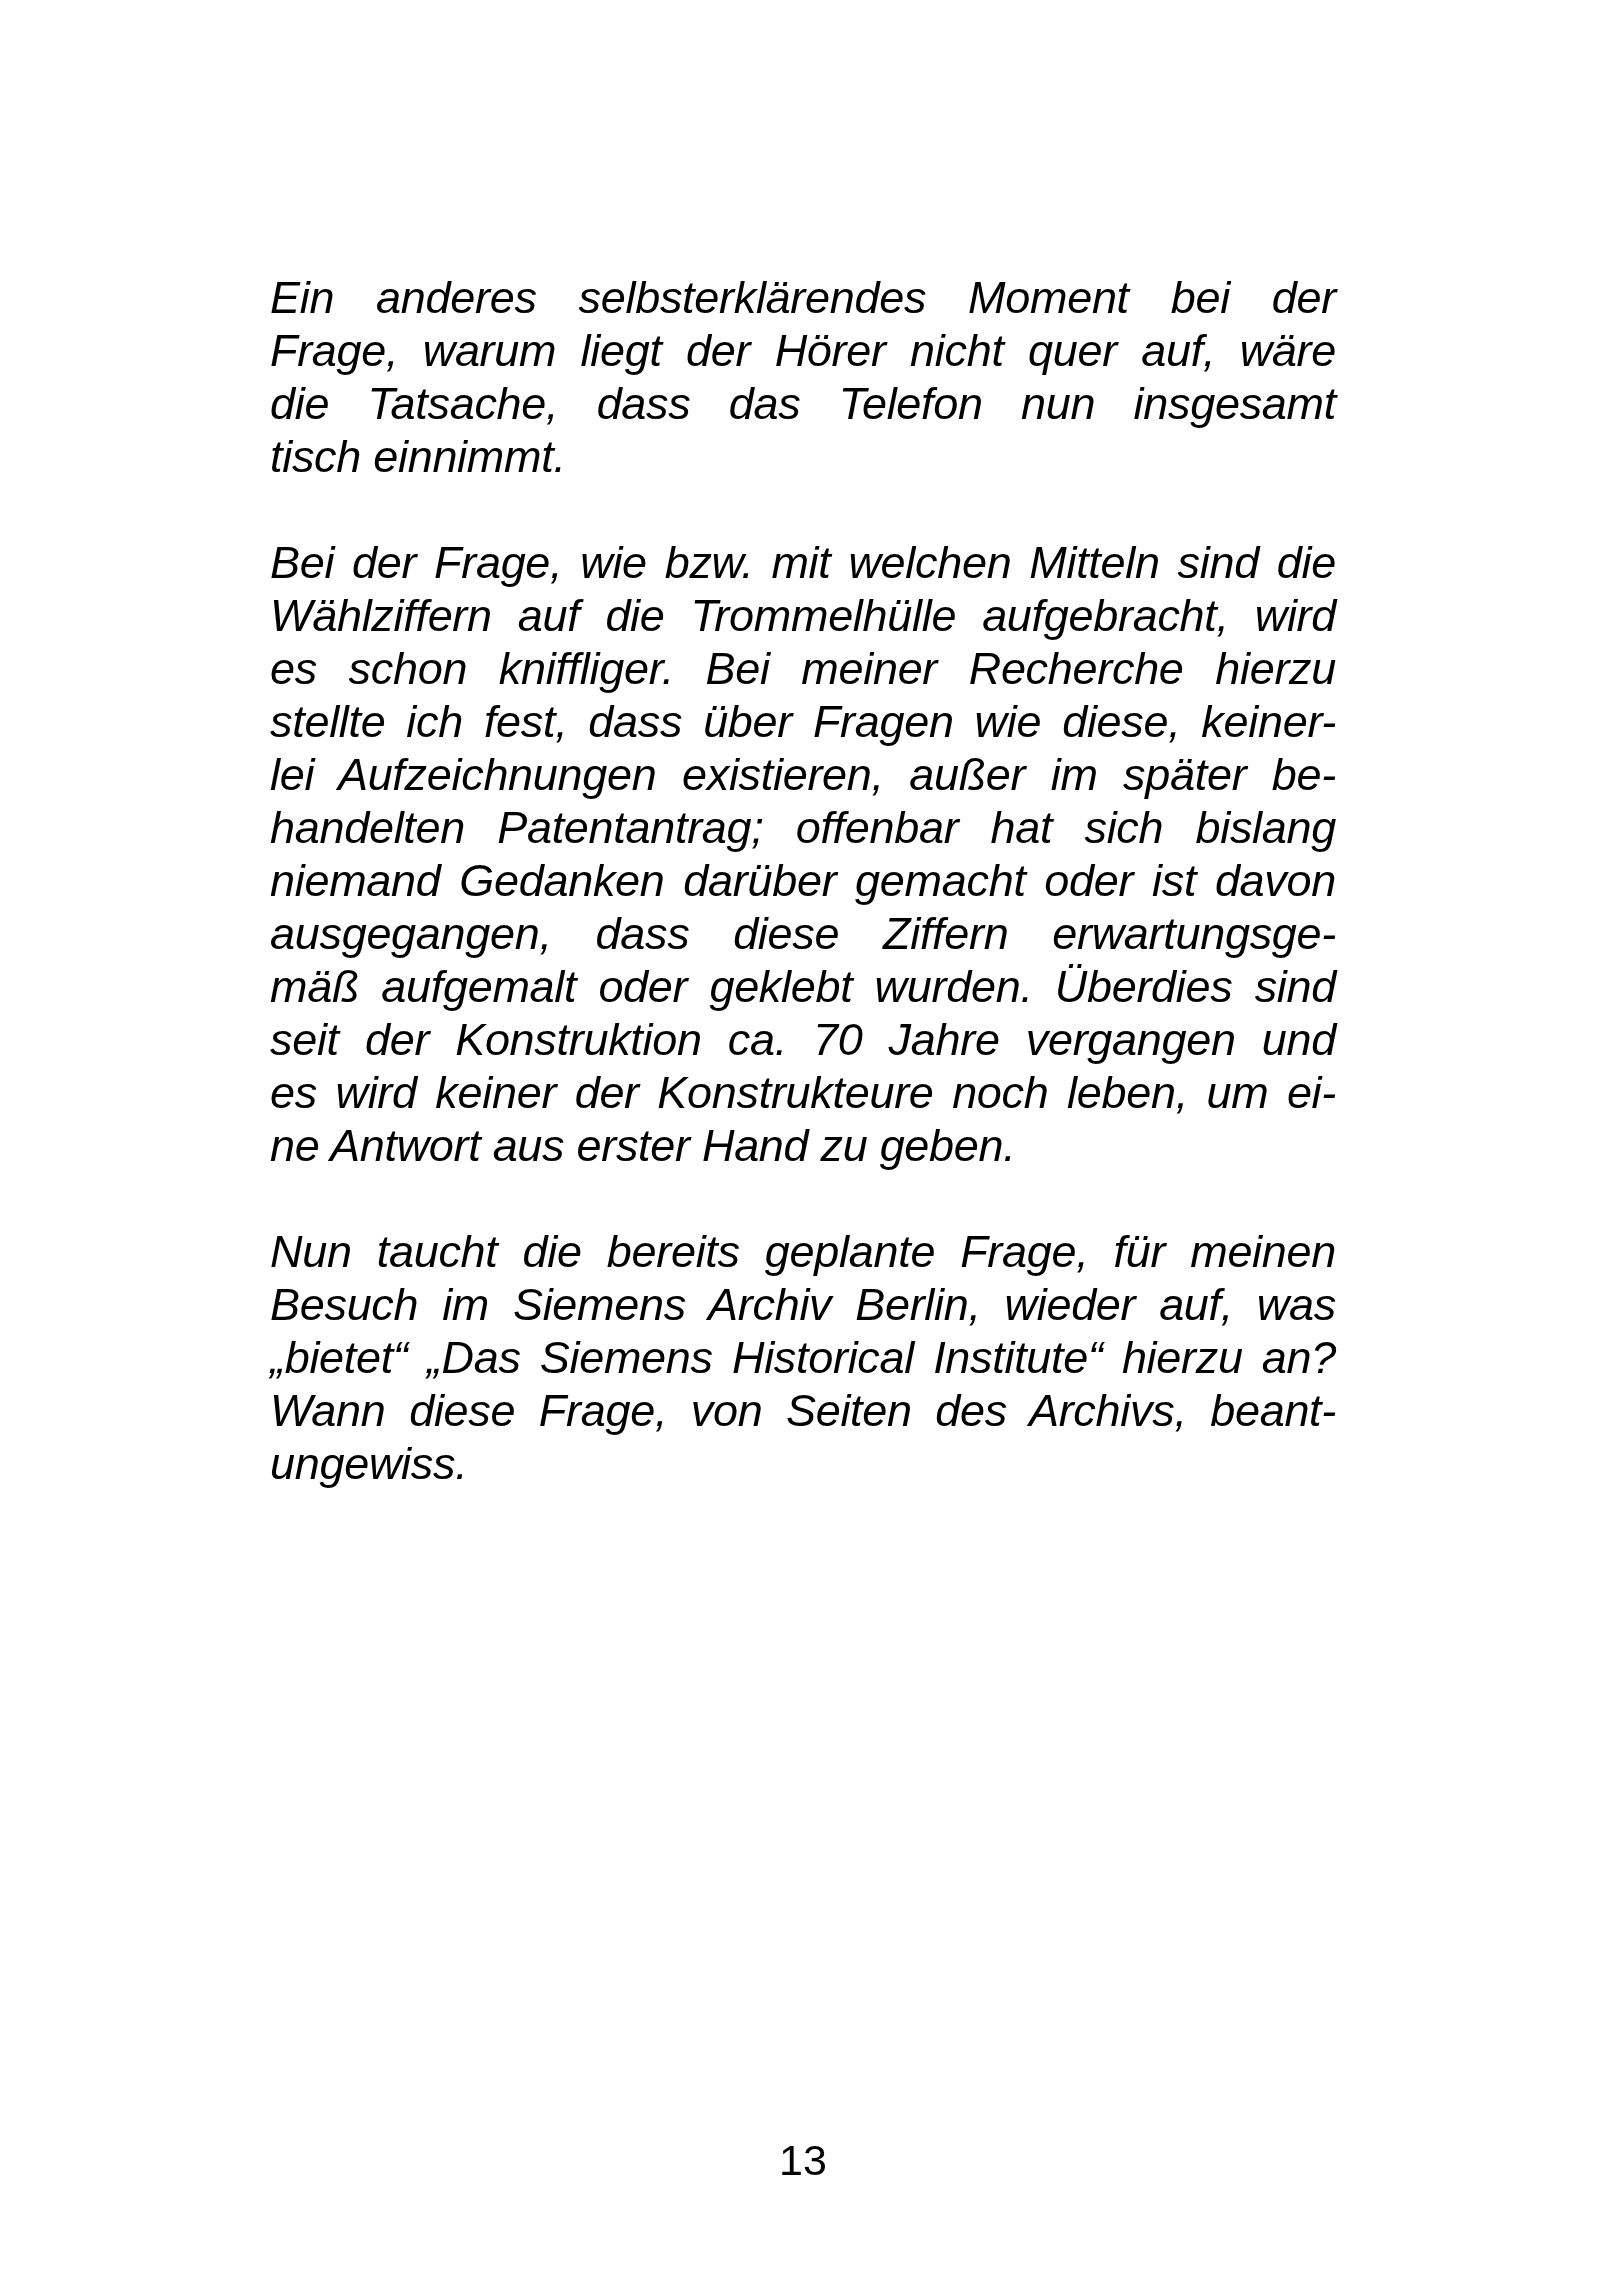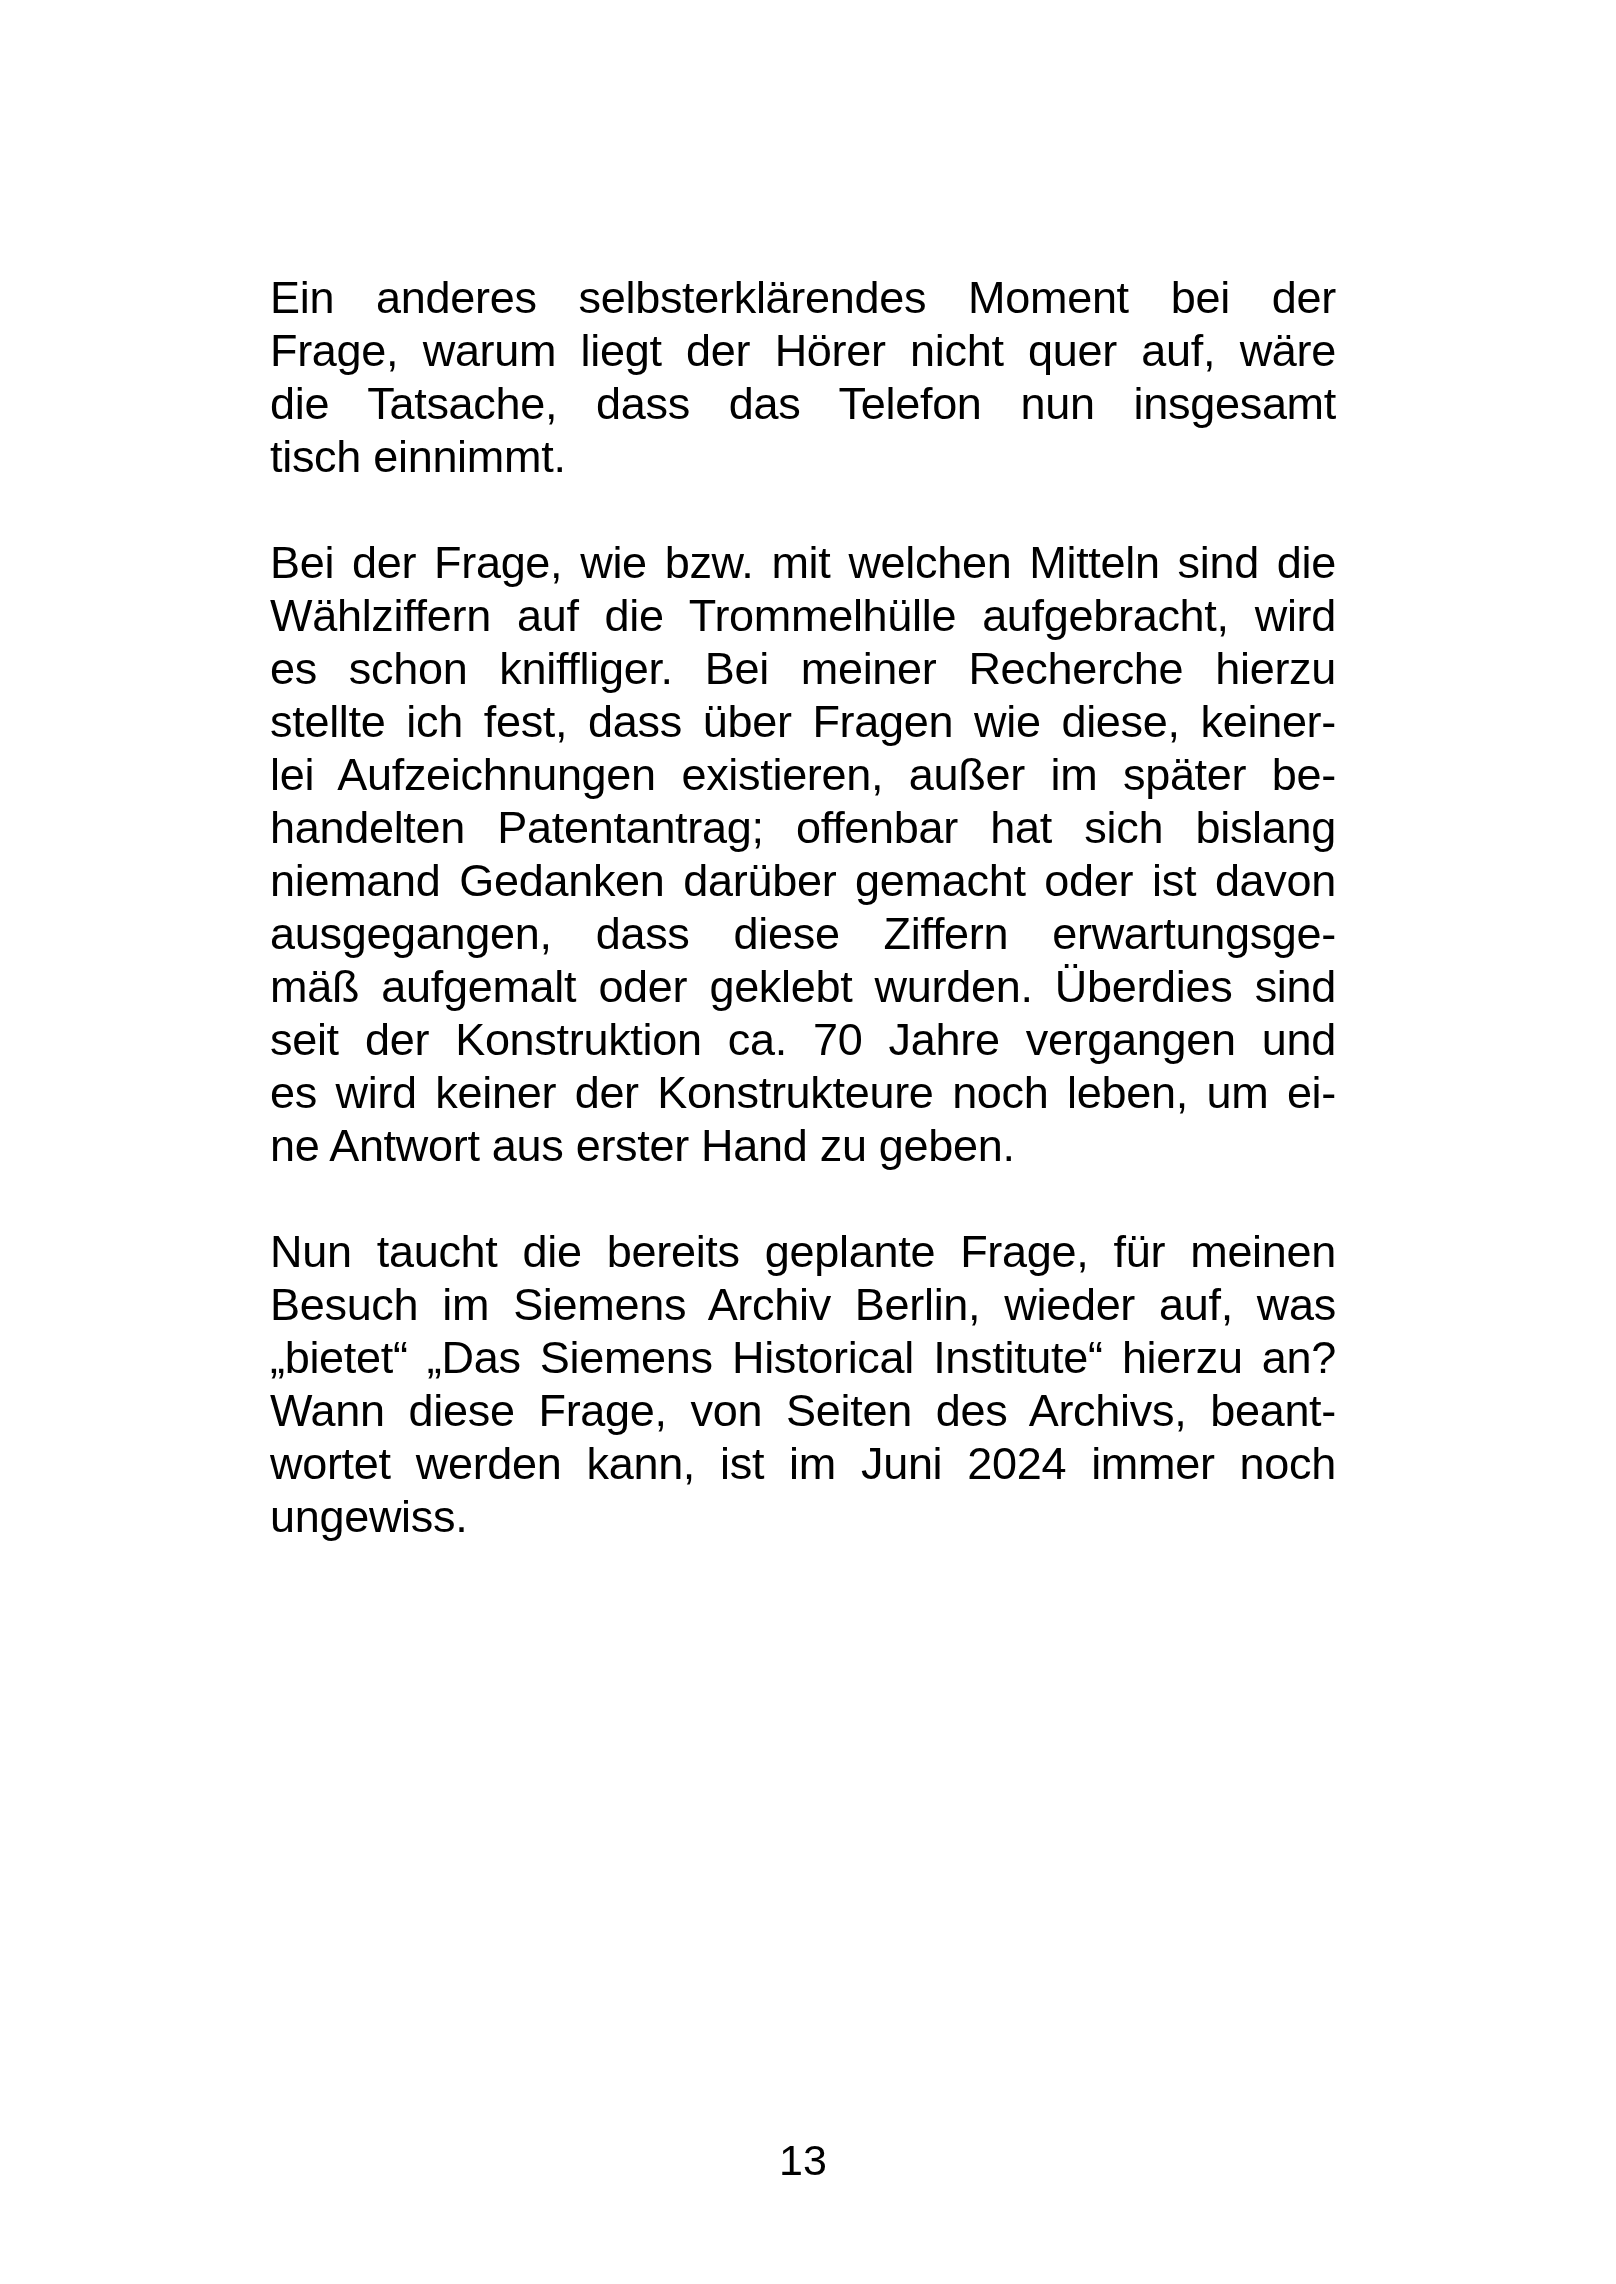--- a/index.html
+++ b/index.html
@@ -26,20 +26,21 @@
   }
   .paragraph {
     margin: 0 0 53px 0;
   }
   .paragraph:last-child {
     margin-bottom: 7px;
   }
   .line {
     text-align: justify;
     text-align-last: justify;
+    font-style: italic;
   }
   .line.para-last {
     text-align-last: left;
   }
   .footer {
     position: absolute;
     left: 270px;
     top: 2140px;
     width: 1066px;
     text-align: center;
@@ -69,21 +70,20 @@
       <div class="line">mäß aufgemalt oder geklebt wurden. Überdies sind</div>
       <div class="line">seit der Konstruktion ca. 70 Jahre vergangen und</div>
       <div class="line">es wird keiner der Konstrukteure noch leben, um ei-</div>
       <div class="line para-last">ne Antwort aus erster Hand zu geben.</div>
     </div>
     <div class="paragraph">
       <div class="line">Nun taucht die bereits geplante Frage, für meinen</div>
       <div class="line">Besuch im Siemens Archiv Berlin, wieder auf, was</div>
       <div class="line">„bietet“ „Das Siemens Historical Institute“ hierzu an?</div>
       <div class="line">Wann diese Frage, von Seiten des Archivs, beant-</div>
-      <div class="line">wortet werden kann, ist im Juni 2024 immer noch</div>
       <div class="line para-last">ungewiss.</div>
     </div>
   </main>
 
 <footer class="footer">
   <span>13</span>
 </footer>
 
 
 </body></html>

